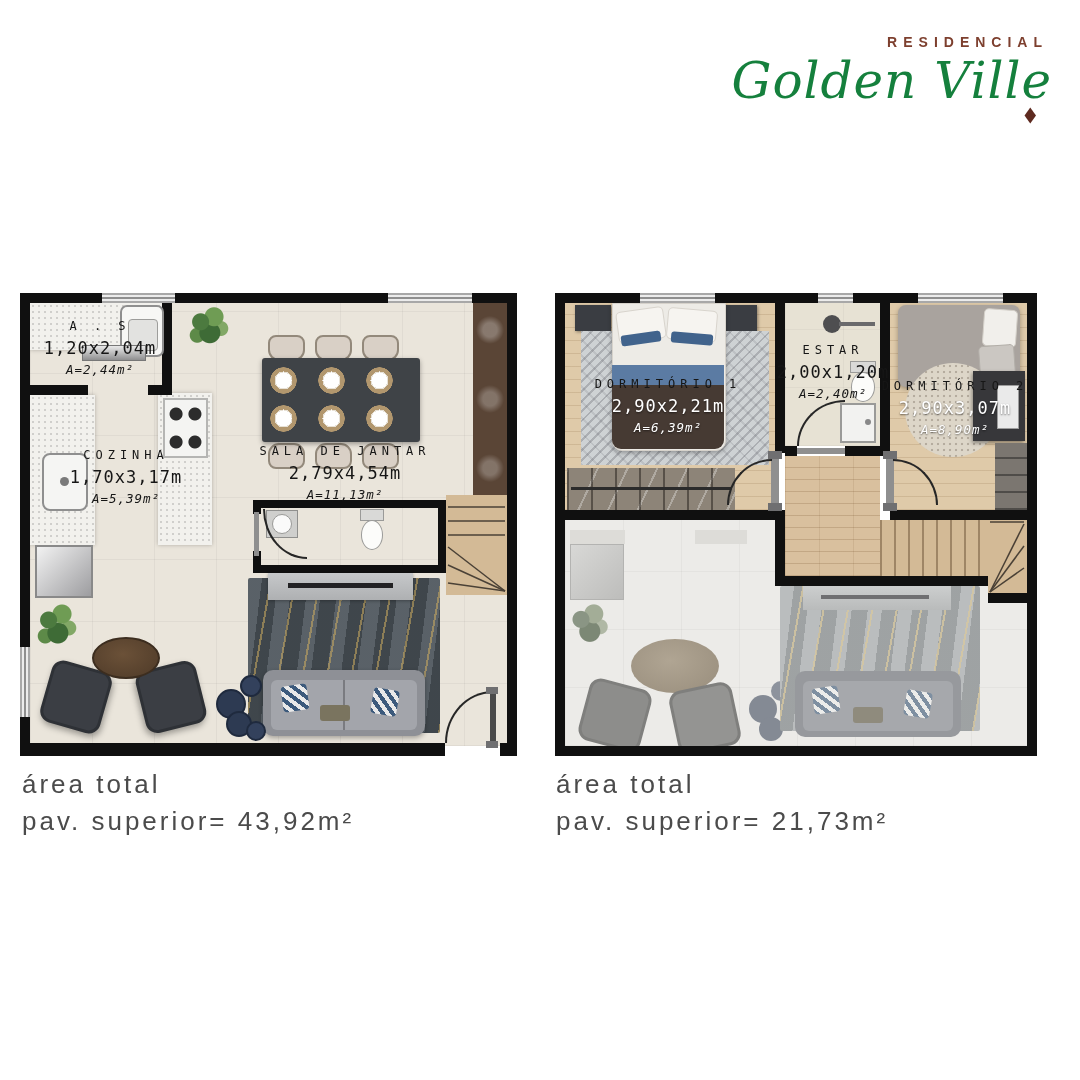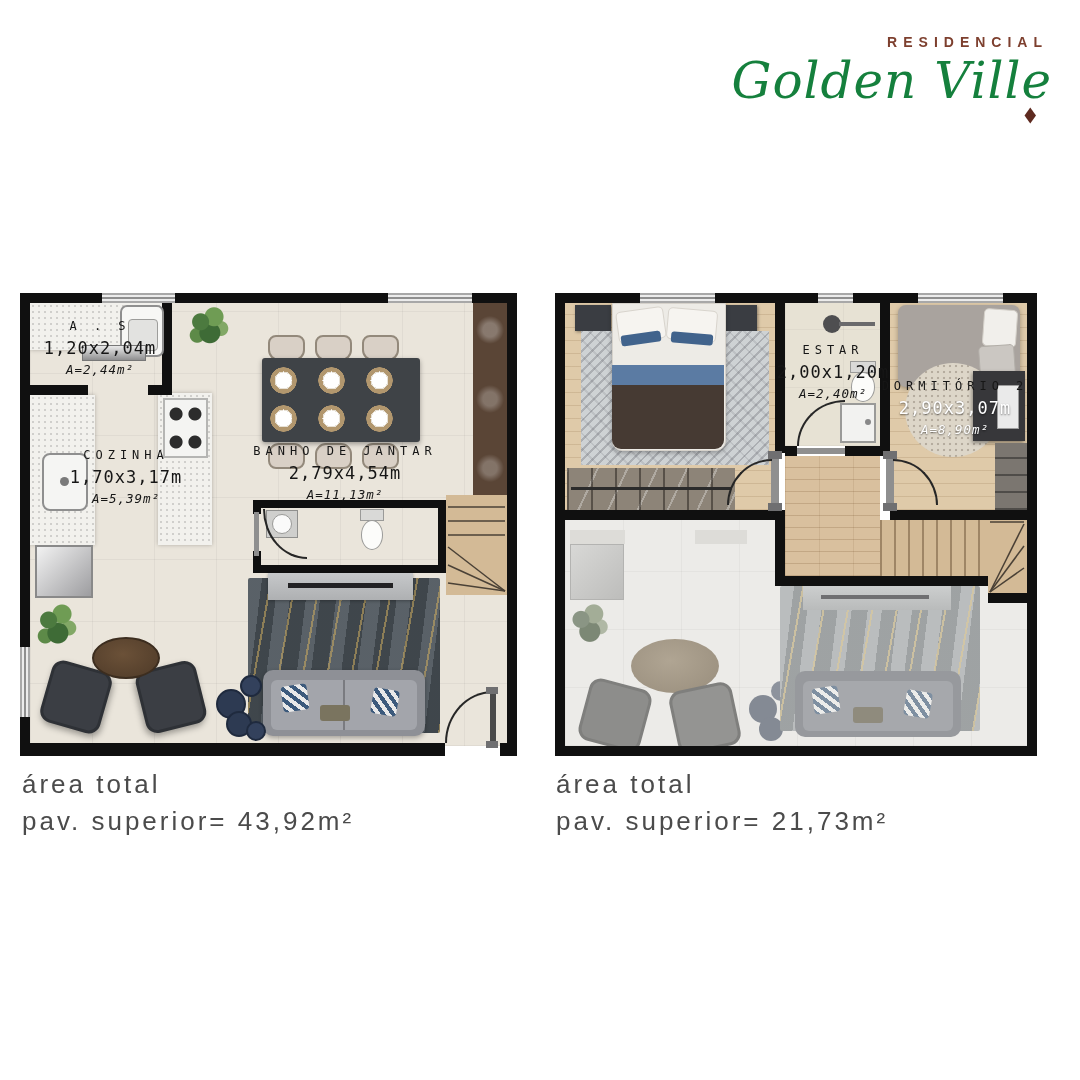--- a/index.html
+++ b/index.html
@@ -215,21 +215,21 @@
       <div class="rname dark">A . S</div>
       <div class="rdims dark">1,20x2,04m</div>
       <div class="rarea dark">A=2,44m²</div>
     </div>
     <div class="room-label" style="left:106px;top:151px;">
       <div class="rname dark">COZINHA</div>
       <div class="rdims dark">1,70x3,17m</div>
       <div class="rarea dark">A=5,39m²</div>
     </div>
     <div class="room-label" style="left:325px;top:147px;">
-      <div class="rname dark">BANHO DE JANTAR</div>
+      <div class="rname dark">SALA DE JANTAR</div>
       <div class="rdims dark">2,79x4,54m</div>
       <div class="rarea dark">A=11,13m²</div>
     </div>
   </section>
 
   <section class="plan" style="left:555px;width:482px;height:463px;">
 
     <div class="abs wood" style="left:10px;top:10px;width:210px;height:207px;"></div>
     <div class="abs tile-light" style="left:230px;top:10px;width:95px;height:143px;background-color:#e7e2d4;"></div>
     <div class="abs wood" style="left:335px;top:10px;width:137px;height:207px;"></div>
@@ -318,20 +318,25 @@
     <div class="cap" style="left:213px;top:158px;width:14px;height:8px;"></div>
     <div class="cap" style="left:213px;top:210px;width:14px;height:8px;"></div>
     <div class="arc arc-tl" style="left:172px;top:166px;width:45px;height:46px;"></div>
     <div class="leaf" style="left:331px;top:162px;width:8px;height:52px;"></div>
     <div class="cap" style="left:328px;top:158px;width:14px;height:8px;"></div>
     <div class="cap" style="left:328px;top:210px;width:14px;height:8px;"></div>
     <div class="arc arc-tr" style="left:338px;top:166px;width:45px;height:46px;"></div>
     <div class="leaf" style="left:242px;top:155px;width:48px;height:6px;"></div>
     <div class="arc arc-tl" style="left:242px;top:107px;width:48px;height:46px;"></div>
 
+    <div class="room-label" style="left:113px;top:80px;">
+      <div class="rname dark">DORMITÓRIO 1</div>
+      <div class="rdims light">2,90x2,21m</div>
+      <div class="rarea light">A=6,39m²</div>
+    </div>
     <div class="room-label" style="left:278px;top:46px;">
       <div class="rname dark">ESTAR</div>
       <div class="rdims dark">2,00x1,20m</div>
       <div class="rarea dark">A=2,40m²</div>
     </div>
     <div class="room-label" style="left:400px;top:82px;">
       <div class="rname dark">DORMITÓRIO 2</div>
       <div class="rdims light">2,90x3,07m</div>
       <div class="rarea light">A=8,90m²</div>
     </div>

